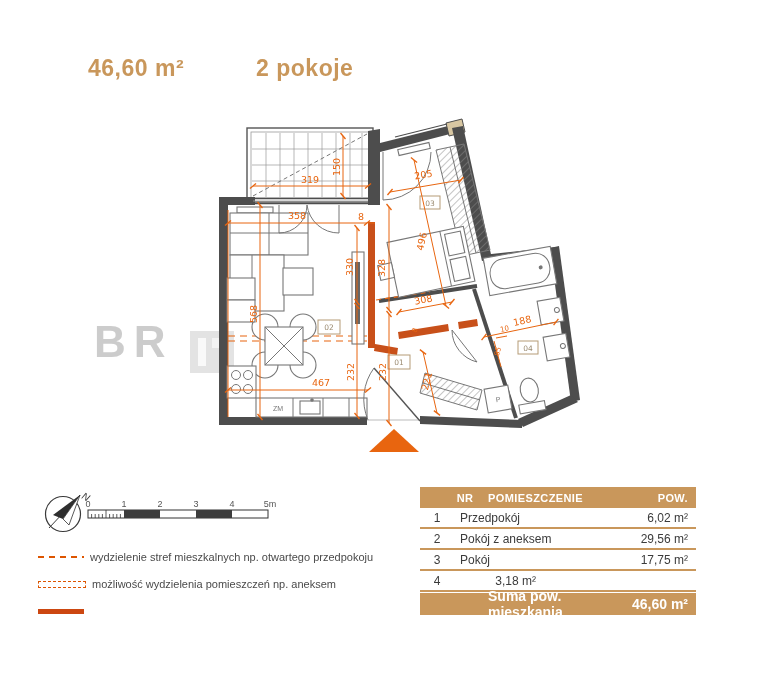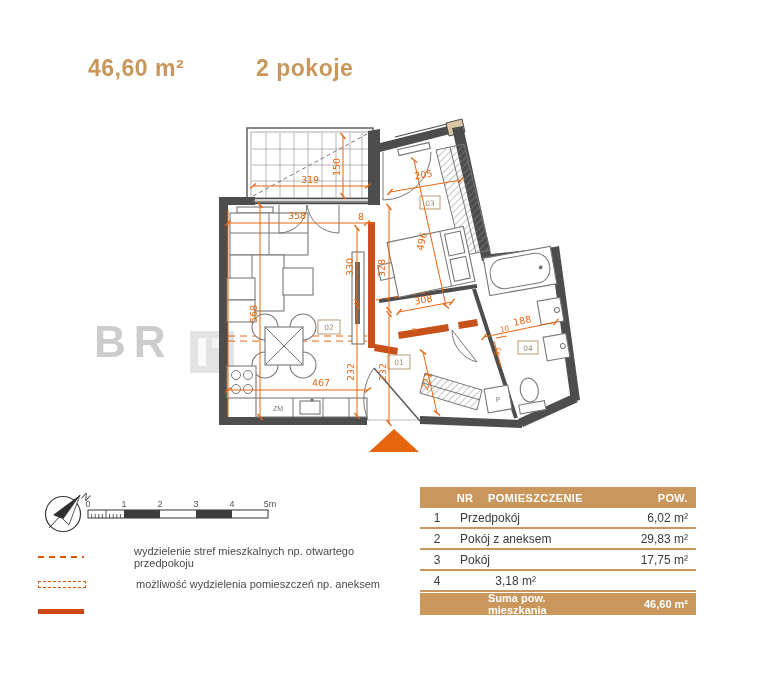--- a/index.html
+++ b/index.html
@@ -8,31 +8,31 @@
 
   .hdr{position:absolute;top:55px;left:88px;font-size:23px;font-weight:600;color:#C9975B;letter-spacing:.5px;}
   .hdr .rooms{margin-left:72px;}
 
   svg.plan{position:absolute;left:0;top:0;width:770px;height:682px;}
 
   .compass{position:absolute;left:36px;top:484px;}
   .scalebar{position:absolute;left:84px;top:497px;}
 
   .legend{position:absolute;left:38px;top:549px;width:370px;}
-  .legend-row{display:flex;align-items:center;height:16px;margin-bottom:11px;gap:44px;}
+  .legend-row{display:flex;align-items:center;height:16px;margin-bottom:11px;}
   .sample{width:46px;margin-right:6px;flex:0 0 46px;}
   .s1{height:2px;background:repeating-linear-gradient(90deg,#DD5500 0 6px,transparent 6px 11px);}
   .s2{height:5px;border:1.4px dashed #DD5500;background:#fff;}
   .s3{height:5px;background:#CC4711;}
   .legend-row span{font-size:11px;color:#4a4a4a;}
 
   .table{position:absolute;left:420px;top:487px;width:276px;font-size:12px;color:#3b3b3b;}
   .trow{display:flex;align-items:center;height:19px;border-bottom:2px solid #C9975B;}
   .trow.thead{background:#C9975B;color:#fff;height:21px;font-size:11px;font-weight:bold;letter-spacing:.4px;border-bottom:none;padding-left:28px;}
-  .trow.tfoot{background:#C9975B;color:#fff;font-weight:bold;height:22px;font-size:11px;border-bottom:none;margin-top:1px;align-items:center;}
+  .trow.tfoot{background:#C9975B;color:#fff;font-weight:bold;height:22px;font-size:14px;border-bottom:none;margin-top:1px;align-items:center;}
   .c-nr{width:34px;text-align:center;flex:0 0 34px;}
   .c-name{flex:1;padding-left:6px;}
   .c-area{width:82px;flex:0 0 82px;text-align:right;padding-right:8px;}
   .tfoot .c-label{flex:1;padding-left:68px;}
 
   
   .wall{fill:#4D4D4D;stroke:none;}
   .furn{fill:#fff;stroke:#777;stroke-width:1.1;}
   .thin{stroke:#777;stroke-width:1;fill:none;}
   .dim{stroke:#E8650F;stroke-width:1;fill:none;}
@@ -335,21 +335,21 @@
       <span class="c-area">POW.</span>
     </div>
     <div class="trow">
       <span class="c-nr">1</span>
       <span class="c-name">Przedpokój</span>
       <span class="c-area">6,02 m²</span>
     </div>
     <div class="trow">
       <span class="c-nr">2</span>
       <span class="c-name">Pokój z aneksem</span>
-      <span class="c-area">29,83 m²</span>
+      <span class="c-area">29,56 m²</span>
     </div>
     <div class="trow">
       <span class="c-nr">3</span>
       <span class="c-name">Pokój</span>
       <span class="c-area">17,75 m²</span>
     </div>
     <div class="trow">
       <span class="c-nr">4</span>
       <span class="c-area">3,18 m²</span>
     </div>

